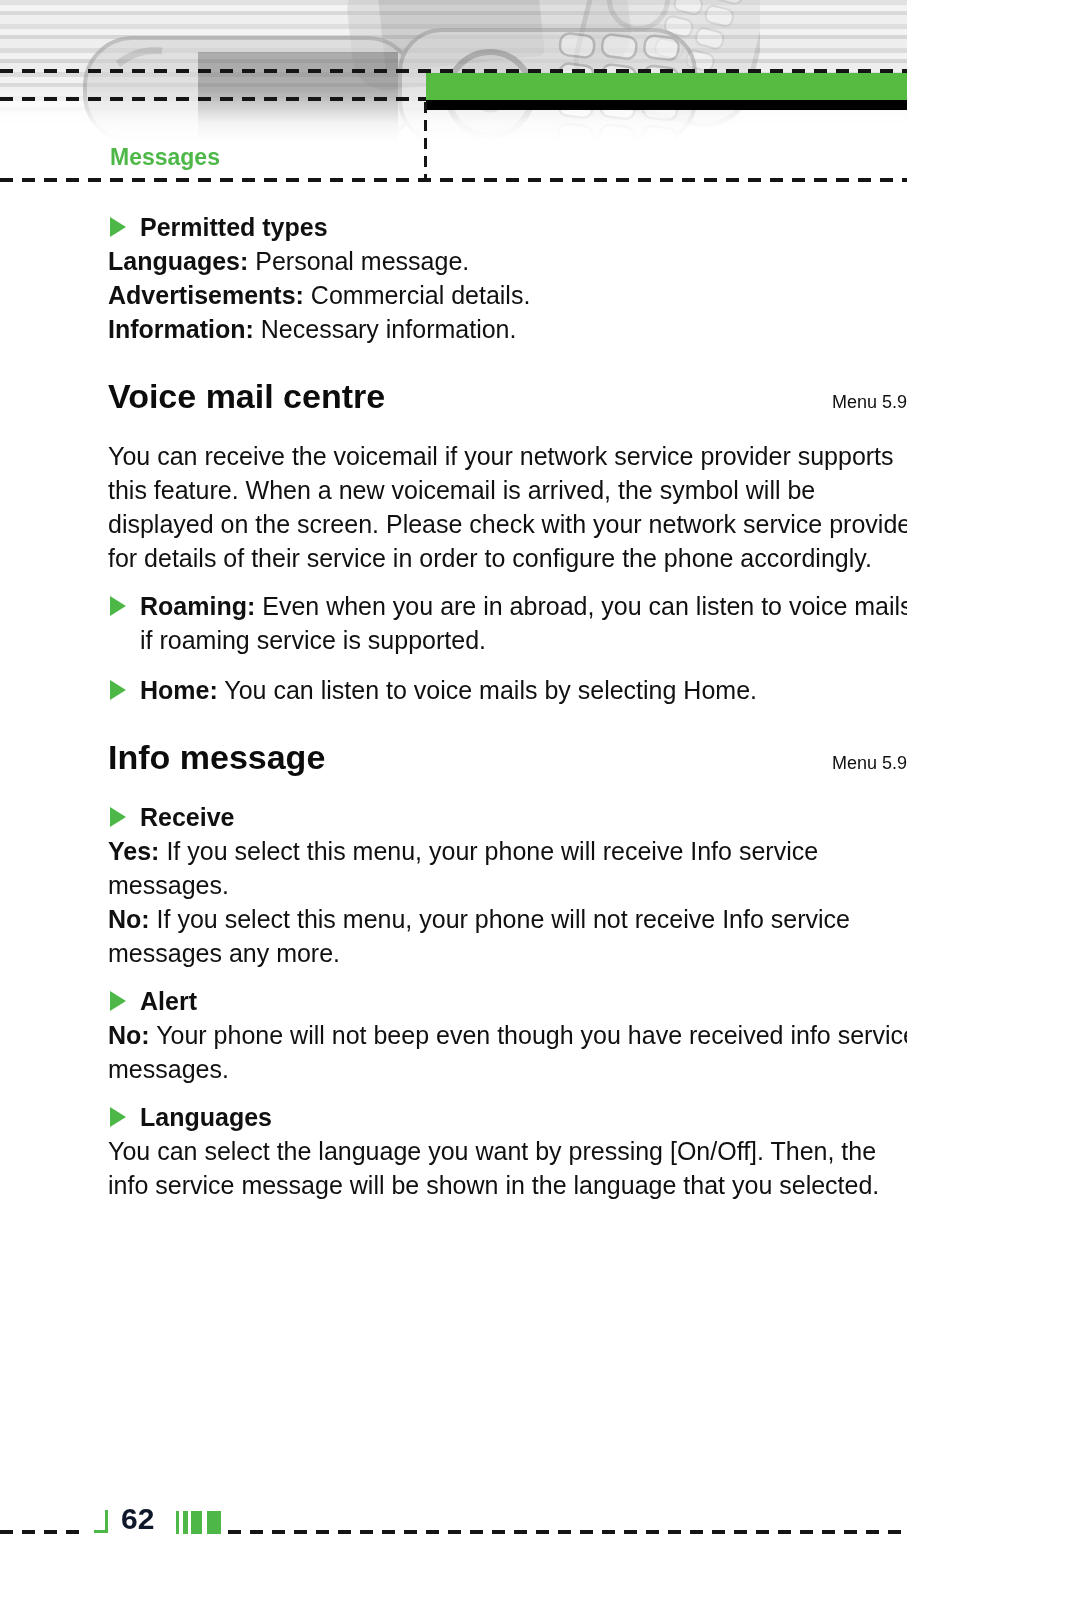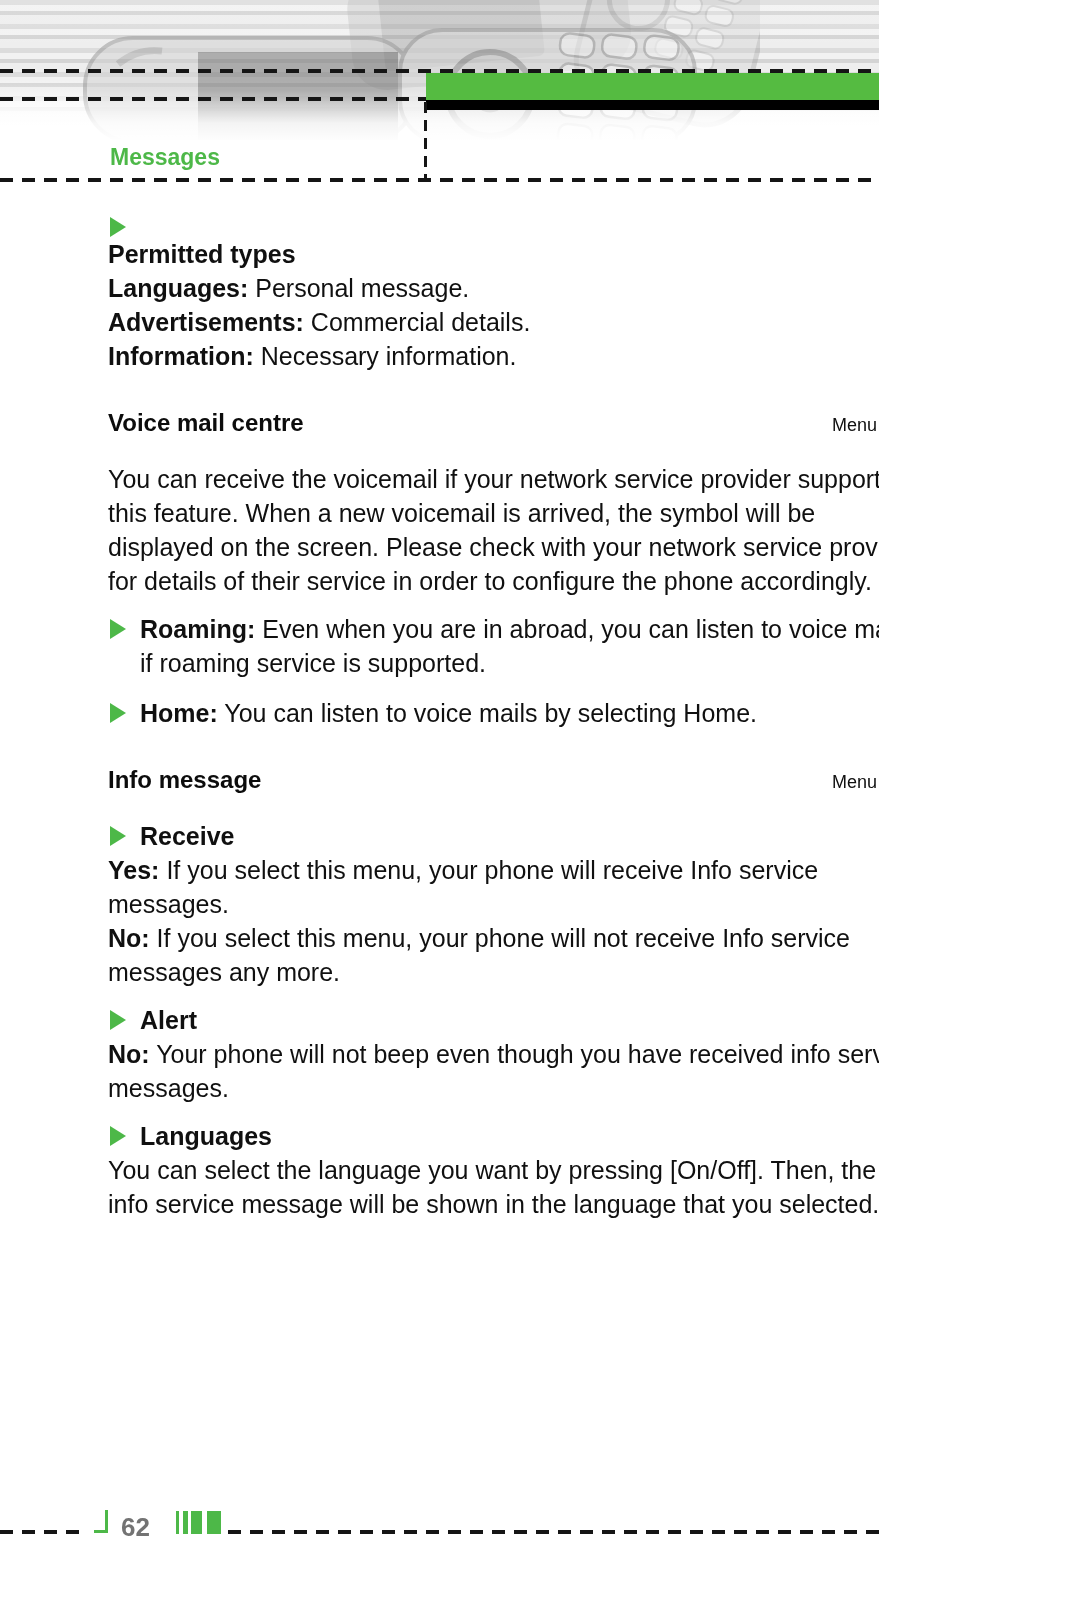--- a/index.html
+++ b/index.html
@@ -1,17 +1,17 @@
 <!DOCTYPE html>
 <html><head>
 <meta charset="utf-8">
 <style>
   html,body { margin:0; padding:0; background:#ffffff; }
   body { font-family:"Liberation Sans","DejaVu Sans",sans-serif; color:#111; }
-  .page { position:relative; width:879px; height:1600px; background:#fff; overflow:hidden; }
+  .page { position:relative; width:879px; height:1600px; background:#fff; overflow:hidden;padding-left:28px; }
 
   
   .header-deco { position:absolute; top:0; left:0; width:1066px; height:192px; }
   .streaks { position:absolute; top:0; left:0; right:0; height:132px;
     background:
       linear-gradient(180deg, rgba(255,255,255,0.15) 0%, rgba(255,255,255,0) 40%, rgba(255,255,255,0) 60%, #ffffff 96%),
       repeating-linear-gradient(180deg, #dcdcdc 0 5px, #f2f2f2 5px 11px, #d4d4d4 11px 15px, #eeeeee 15px 24px);
   }
   .phones-wrap { position:absolute; top:0; left:60px; width:700px; height:140px; }
   .header-fade { position:absolute; top:0; left:0; right:0; height:150px;
@@ -33,34 +33,34 @@
     padding:210px 144px 0 108px; font-size:25px; line-height:34px; color:#101010; }
   .content p { margin:0; }
   .bullet-item { display:flex; align-items:flex-start; margin-top:14px; }
   .tri { flex:0 0 auto; width:0; height:0; border-left:16px solid #4db848;
     border-top:10px solid transparent; border-bottom:10px solid transparent; margin:7px 14px 0 2px; }
   .btext { margin:0; }
   .btitle { font-weight:bold; }
   .sub { margin:14px 0 0 32px; }
   .langs-para { margin:14px 36px 0 38px; }
   .heading-row { display:flex; justify-content:space-between; align-items:baseline; margin-top:32px; }
-  .heading-row h2 { font-size:24px; line-height:36px; margin:0; font-weight:bold; color:#0c0c0c; }
+  .heading-row h2 { font-size:34px; line-height:36px; margin:0; font-weight:bold; color:#0c0c0c; }
   .menu-ref { font-size:18px; line-height:34px; font-weight:normal; color:#101010;text-align:center; }
   .body-para { margin-top:20px !important; }
   .after-heading { margin-top:20px;text-align:right; }
 
   
   .footer { position:absolute; left:0; top:1490px; width:1066px; height:64px; }
   .f-dash { position:absolute; top:40px; height:4px;
     background:repeating-linear-gradient(90deg,#151515 0 13px,transparent 13px 22px); }
   .f-dash-left { left:0; width:87px; }
   .f-dash-right { left:228px; right:0; }
   .f-corner { position:absolute; left:94px; top:20px; width:11px; height:20px;
     border-right:3px solid #4db848; border-bottom:3px solid #4db848; }
-  .f-num { position:absolute; left:121px; top:23px; font-size:26px; line-height:28px; font-weight:bold; color:#737373; }
+  .f-num { position:absolute; left:121px; top:15px; font-size:30px; line-height:28px; font-weight:bold; color:#0f172a; }
   .f-bars { position:absolute; left:176px; top:21px; height:23px; display:flex; align-items:flex-end; }
   .f-bars span { display:block; background:#4db848; height:23px; }
   .fb1 { width:3px; margin-right:4px; }
   .fb2 { width:5px; margin-right:3px; }
   .fb3 { width:11px; margin-right:5px; }
   .fb4 { width:14px; }
 </style>
 </head>
 <body>
 
@@ -117,21 +117,21 @@
     <div class="green-bar"></div>
     <div class="black-bar"></div>
     <div class="dash-h dash-mid"></div>
     <div class="v-dash"></div>
     <div class="section-label">Messages</div>
     <div class="dash-h dash-bottom"></div>
   </header>
 
   <main class="content">
 
-    <div class="bullet-item" style="margin-top:0;flex-direction:column;">
+    <div class="bullet-item" style="margin-top:0;">
       <span class="tri"></span>
       <p class="btext btitle">Permitted types</p>
     </div>
     <p class="sub"><strong>Languages:</strong> <span>Personal message.</span></p>
     <p class="sub"><strong>Advertisements:</strong> <span>Commercial details.</span></p>
     <p class="sub"><strong>Information:</strong> <span>Necessary information.</span></p>
 
     <div class="heading-row">
       <h2>Voice mail centre</h2>
       <span class="menu-ref">Menu 5.9.3</span>

